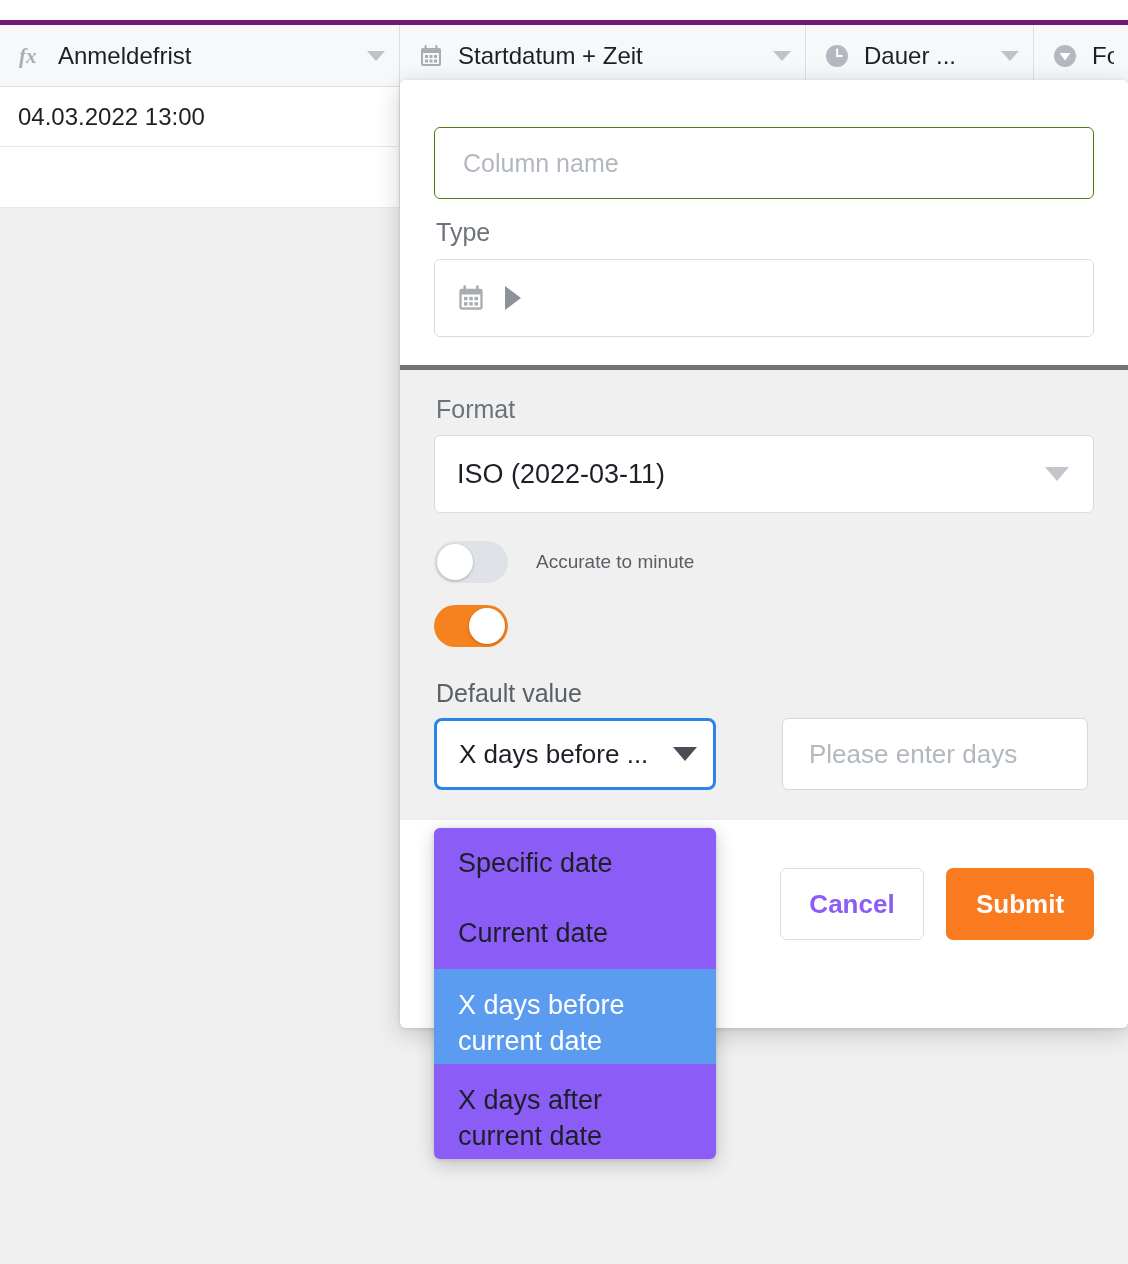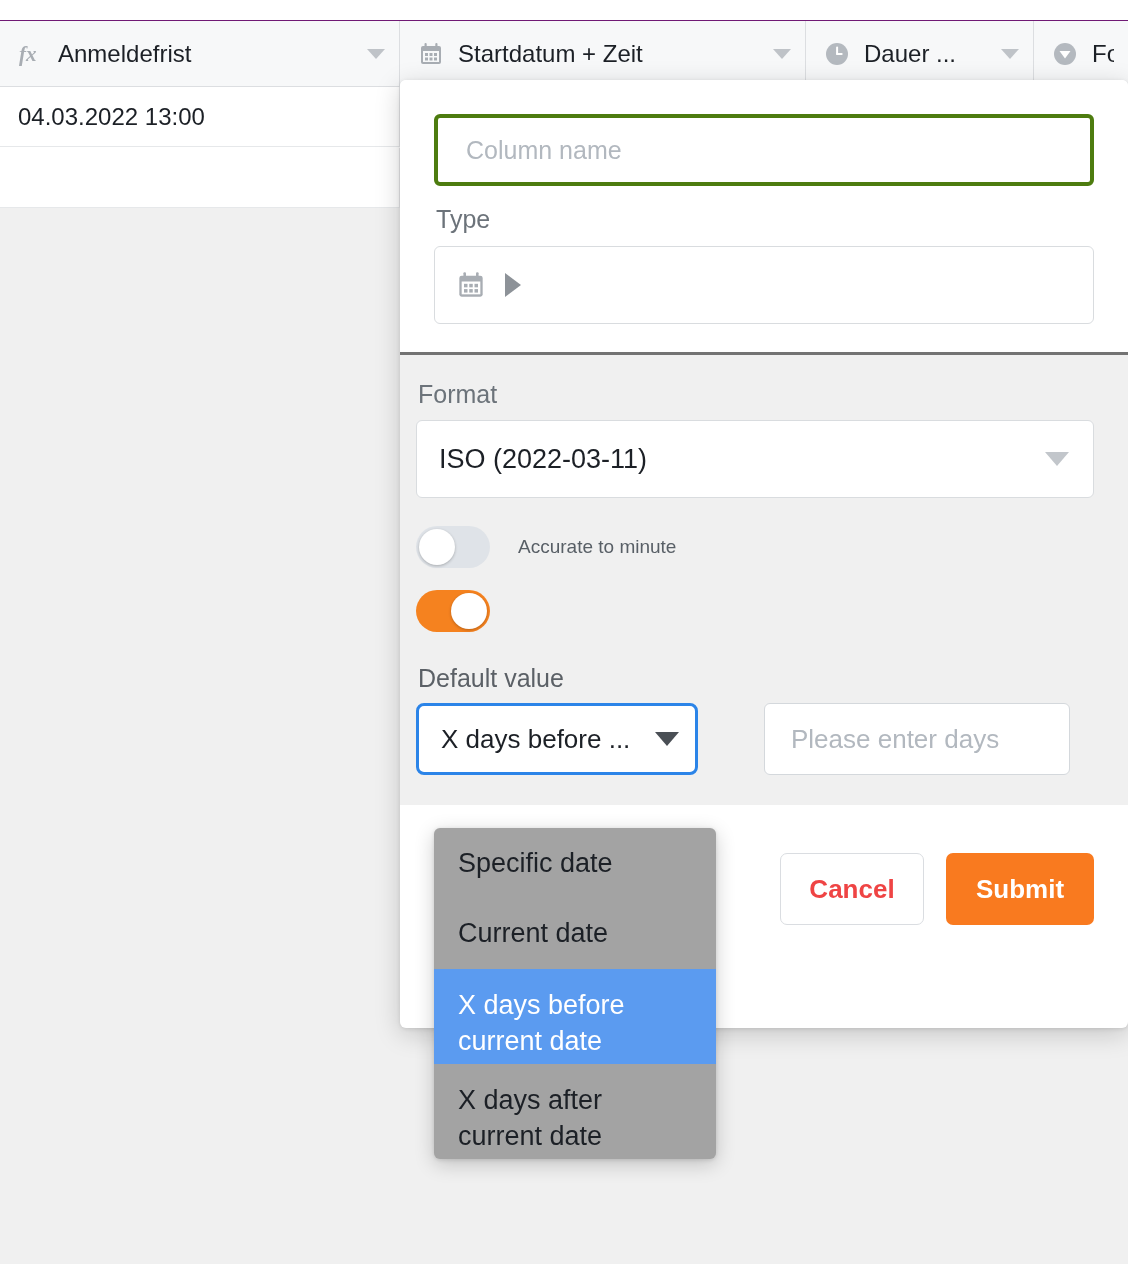--- a/index.html
+++ b/index.html
@@ -23,21 +23,21 @@
     width: 1128px;
     height: 208px;
     background: #ffffff;
   }
   .grid-header {
     position: absolute;
     left: 0; top: 20px;
     width: 1128px;
     height: 67px;
     background: #f7f8f9;
-    border-top: 1px solid #701a75;
+    border-top: 5px solid #701a75;
     border-bottom: 1px solid #dcdee1;
     box-sizing: border-box;
     display: flex;
     align-items: stretch;
   }
   .grid-header-strip {
     position: absolute;
     left: 0; top: 0;
     width: 1128px;
     height: 20px;
@@ -121,22 +121,22 @@
     border-radius: 6px;
     box-shadow: 0 6px 26px rgba(0,0,0,0.18), 0 1px 4px rgba(0,0,0,0.10);
     overflow: hidden;
   }
   .dlg-section-white {
     background: #ffffff;
     padding: 34px 34px 28px 34px;
   }
   .dlg-section-gray {
     background: #f0f0f0;
-    padding: 26px 34px 30px 16px;
-    border-top: 3px solid #737373;
+    padding: 26px 34px 30px 34px;
+    border-top: 5px solid #737373;
   }
   .dlg-footer {
     background: #ffffff;
     padding: 48px 34px 34px 34px;
     display: flex;
     justify-content: flex-end;
     align-items: center;
     gap: 22px;
   }
 
@@ -144,28 +144,29 @@
     font-size: 25px;
     color: #6c737a;
     margin: 0 0 12px 2px;
     line-height: 1.1;
   }
 
   .text-input {
     box-sizing: border-box;
     width: 100%;
     height: 72px;
-    border: 4px solid #4d7c0f;
+    border: 1px solid #4d7c0f;
     border-radius: 6px;
     background: #ffffff;
     font-size: 25px;
     color: #1c2026;
     padding: 6px 28px;
     font-family: "Liberation Sans", sans-serif;
     outline: none;
+    margin-top: 13px;
   }
   .text-input::placeholder { color: #b2b8bf; }
 
   .select-box {
     box-sizing: border-box;
     width: 100%;
     height: 78px;
     border: 1px solid #d9dcdf;
     border-radius: 6px;
     background: #ffffff;
@@ -299,37 +300,37 @@
     cursor: pointer;
     box-sizing: border-box;
     display: flex;
     align-items: center;
     justify-content: center;
   }
   .btn-cancel {
     width: 144px; height: 72px;
     background: #ffffff;
     border: 1px solid #dadde1;
-    color: #ef4444;
+    color: #8b5cf6;
     margin-left: 32px;
   }
   .btn-submit {
     width: 148px; height: 72px;
     background: #f97a1f;
     border: none;
     color: #ffffff;
   }
 
   
   .dropdown {
     position: absolute;
     left: 434px;
     top: 828px;
     width: 282px;
-    background: #a3a3a3;
+    background: #8b5cf6;
     border-radius: 6px;
     box-shadow: 0 5px 20px rgba(0,0,0,0.20), 0 1px 4px rgba(0,0,0,0.12);
     overflow: hidden;
     z-index: 50;
   }
   .dd-item {
     font-size: 27px;
     color: #1c2026;
     padding: 16px 24px;
     line-height: 1.35;

